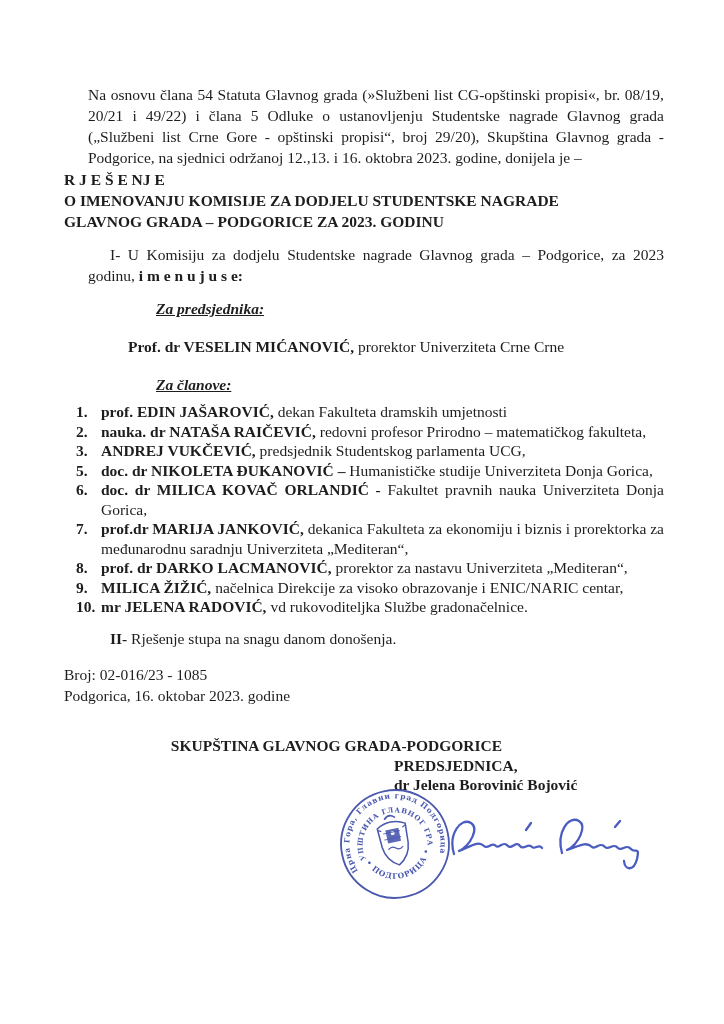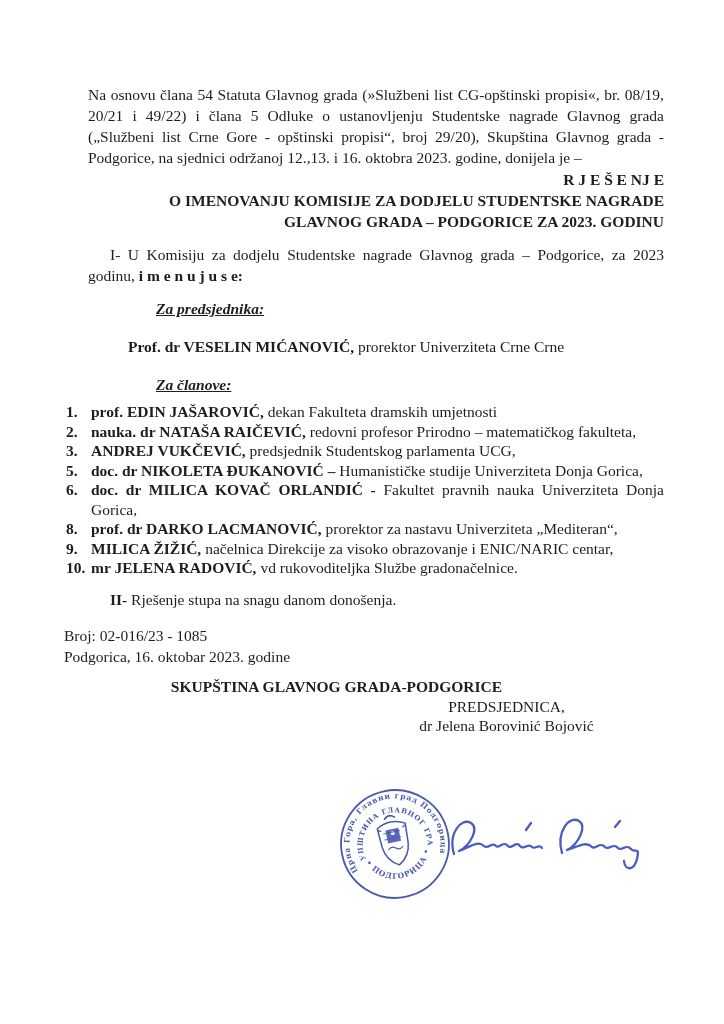--- a/index.html
+++ b/index.html
@@ -17,21 +17,21 @@
     width: 724px; height: 872px;
     padding: 84px 60px 0 64px;
   }
   p { margin: 0; }
   .intro {
     margin-left: 24px;
     text-align: justify;
     line-height: 21px;
   }
   .title-block {
-    text-align: right;
+    text-align: left;
     font-weight: bold;
     line-height: 21px;
     margin-top: 1px;
   }
   .sec1 {
     margin: 12px 0 12px 24px;
     text-indent: 22px;
     text-align: justify;
     line-height: 21px;
   }
@@ -41,21 +41,21 @@
     font-style: italic;
     text-decoration: underline;
     line-height: 21px;
   }
   .subhead.second { margin-top: 17px; }
   .chair-line {
     margin: 17px 0 0 64px;
     line-height: 21px;
   }
   .members {
-    margin: 7px 0 0 2px;
+    margin: 7px 0 0 12px;
     padding: 0 0 0 25px;
     list-style: none;
     line-height: 19.5px;
     text-align: justify;
   }
   .members li { margin: 0; }
   .members .num {
     display: inline-block;
     width: 25px;
     margin-left: -25px;
@@ -63,31 +63,31 @@
     text-align: left;
   }
   .bold { font-weight: bold; }
   .sec2 {
     margin: 11px 0 0 24px;
     text-indent: 22px;
     line-height: 21px;
   }
   .refs { margin-top: 15px; line-height: 21px; }
   .assembly {
-    margin-top: 9px;
+    margin-top: 29px;
     font-weight: bold;
     text-align: center;
     padding-right: 55px;
     line-height: 21px;
   }
   .signer {
     margin-left: 330px;
     width: 225px;
-    text-align: center;
-    font-weight: normal;
+    text-align: left;
+    font-weight: bold;
     line-height: 19px;
   }
   .stamp {
     position: absolute;
     left: 335px; top: 784px;
     width: 120px; height: 120px;
     transform: rotate(-12deg);
     opacity: 0.92;
     z-index: 2;
   }
@@ -121,20 +121,21 @@
   <p class="chair-line"><span class="bold">Prof. dr VESELIN MIĆANOVIĆ,</span><span> prorektor Univerziteta Crne Crne</span></p>
 
   <p class="subhead second">Za članove:</p>
 
   <ul class="members">
     <li><span class="num">1.</span><span class="bold">prof. EDIN JAŠAROVIĆ,</span><span> dekan Fakulteta dramskih umjetnosti</span></li>
     <li><span class="num">2.</span><span class="bold">nauka. dr NATAŠA RAIČEVIĆ,</span><span> redovni profesor Prirodno – matematičkog fakulteta,</span></li>
     <li><span class="num">3.</span><span class="bold">ANDREJ VUKČEVIĆ,</span><span> predsjednik Studentskog parlamenta UCG,</span></li>
     <li><span class="num">5.</span><span class="bold">doc. dr NIKOLETA ĐUKANOVIĆ –</span><span> Humanističke studije Univerziteta Donja Gorica,</span></li>
     <li><span class="num">6.</span><span class="bold">doc. dr MILICA KOVAČ ORLANDIĆ -</span><span> Fakultet pravnih nauka Univerziteta Donja Gorica,</span></li>
+    <li><span class="num">7.</span><span class="bold">prof.dr MARIJA JANKOVIĆ,</span><span> dekanica Fakulteta za ekonomiju i biznis i prorektorka za međunarodnu saradnju Univerziteta „Mediteran“,</span></li>
     <li><span class="num">8.</span><span class="bold">prof. dr DARKO LACMANOVIĆ,</span><span> prorektor za nastavu Univerziteta „Mediteran“,</span></li>
     <li><span class="num">9.</span><span class="bold">MILICA ŽIŽIĆ,</span><span> načelnica Direkcije za visoko obrazovanje i ENIC/NARIC centar,</span></li>
     <li><span class="num">10.</span><span class="bold">mr JELENA RADOVIĆ,</span><span> vd rukovoditeljka Službe gradonačelnice.</span></li>
   </ul>
 
   <p class="sec2"><span class="bold">II-</span><span> Rješenje stupa na snagu danom donošenja.</span></p>
 
   <div class="refs">
     <div>Broj: 02-016/23 - 1085</div>
     <div>Podgorica, 16. oktobar 2023. godine</div>

